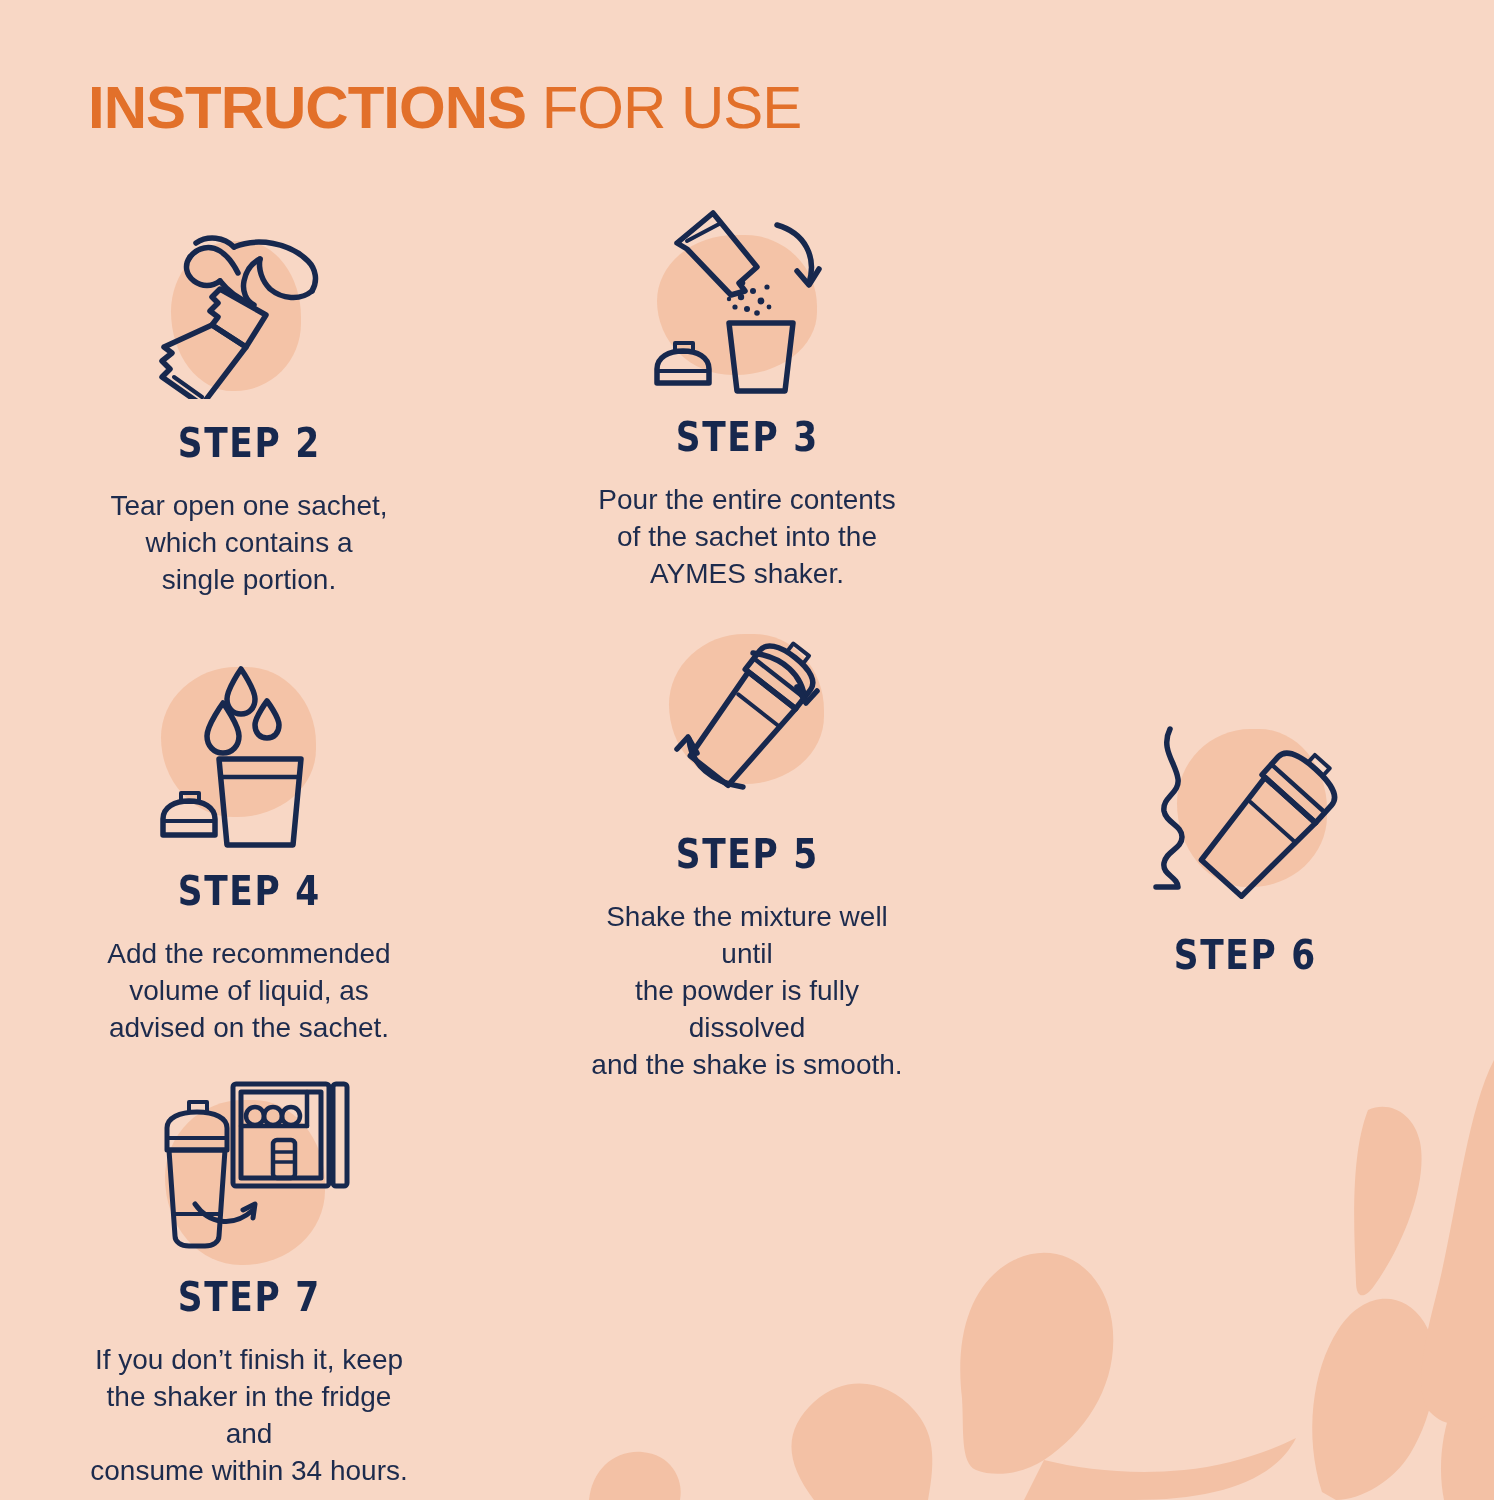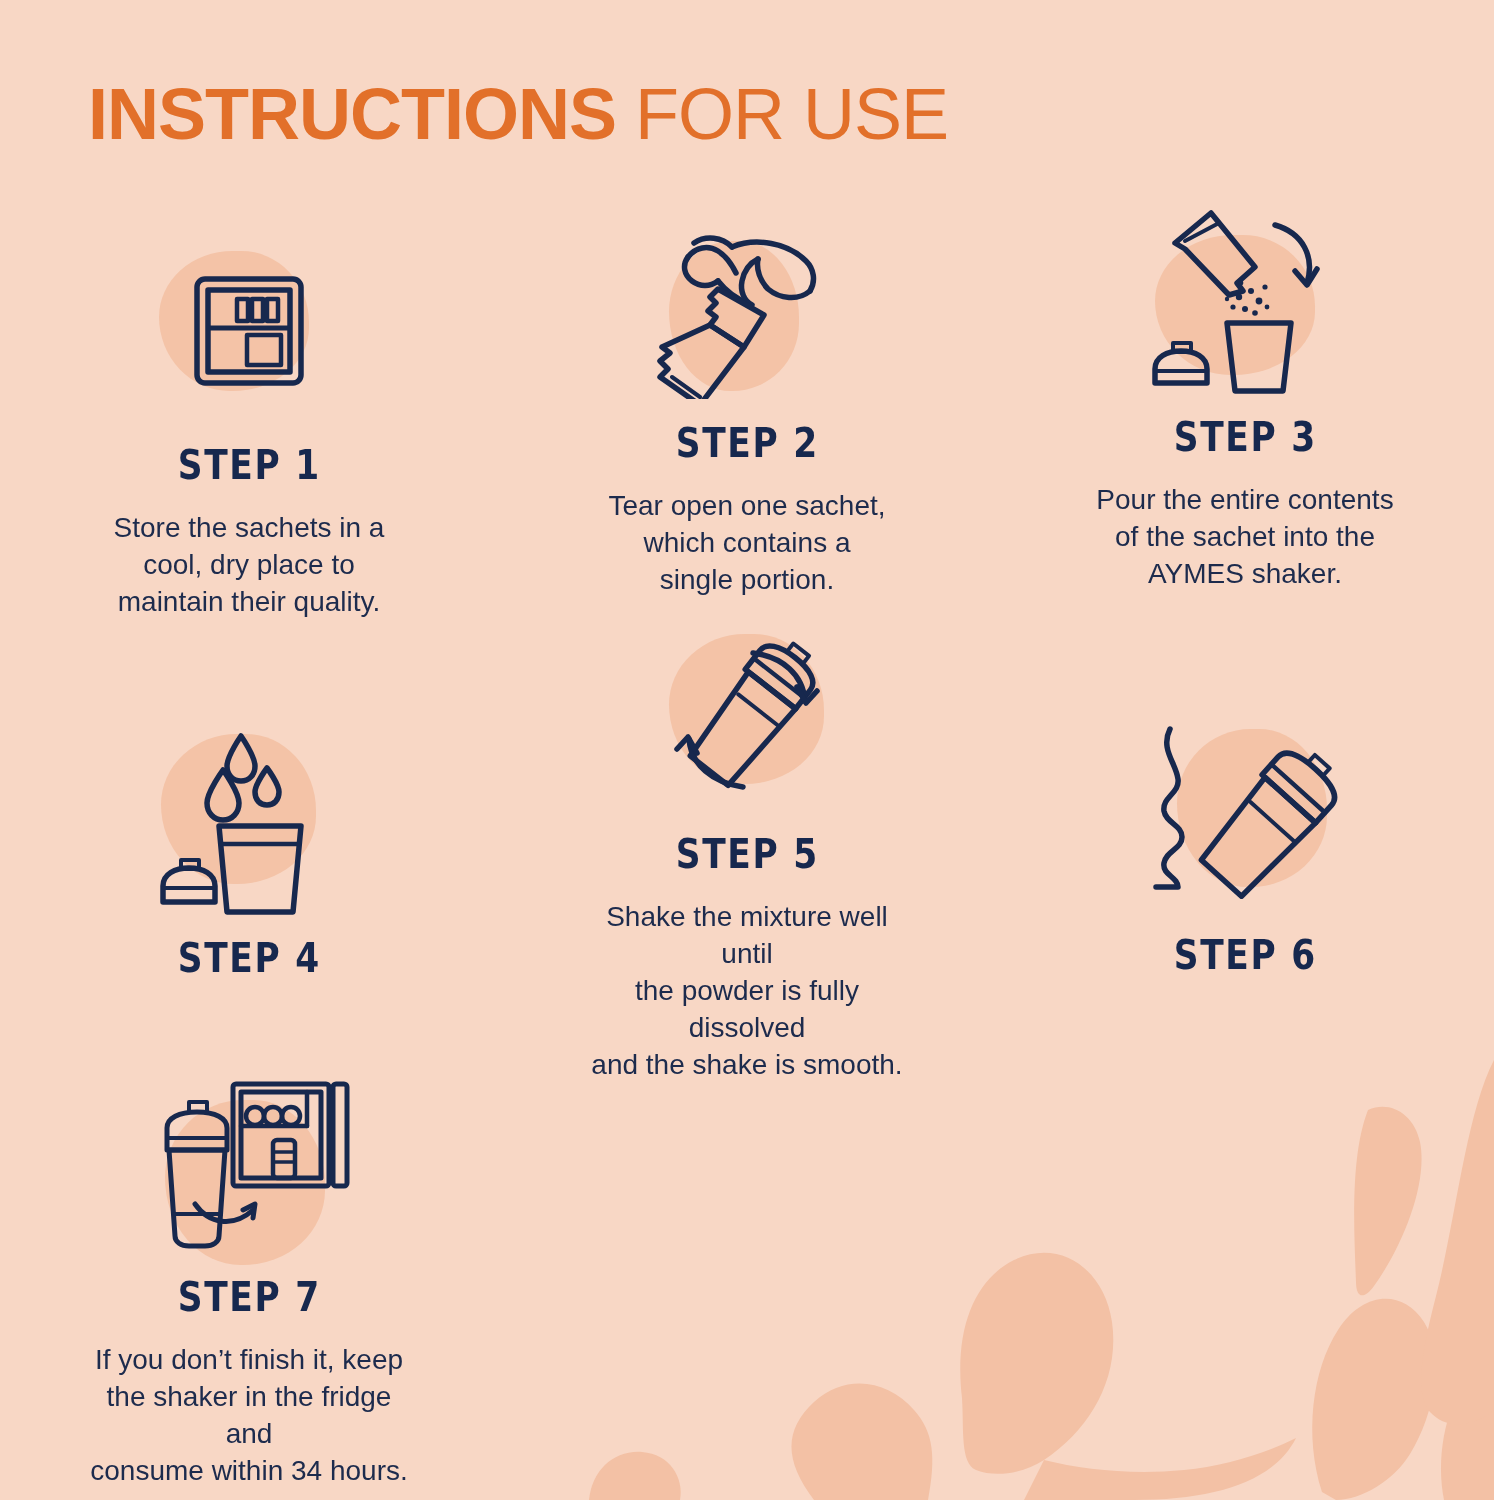--- a/index.html
+++ b/index.html
@@ -20,21 +20,21 @@
   }
 
   
   .title-wrap {
     position:absolute;
     left:88px; top:78px;
     white-space:nowrap;
   }
   .title-bold, .title-light {
     font-family:"Liberation Sans Narrow","Liberation Sans", sans-serif;
-    font-size:72px;
+    font-size:60px;
     line-height:1;
     letter-spacing:-1px;
     color:#e2702a;
     display:inline;
     transform:scaleX(0.92);
     transform-origin:left center;
   }
   .title-bold { font-weight:bold; }
   .title-light { font-weight:300; }
 
@@ -138,38 +138,20 @@
 </svg>
 
 <div class="title-wrap">
   <span class="title-bold">INSTRUCTIONS</span><span class="title-light"> FOR USE</span>
 </div>
 
 <div class="grid">
 
   <div class="row row-1">
 
-    <div class="step s1">
-      <div class="icon-area">
-        <div class="blob"></div>
-        <svg class="icon-svg" width="120" height="120" viewBox="0 0 120 120" fill="none" stroke="#17284e" stroke-width="5.5" stroke-linejoin="round">
-          <rect x="8" y="8" width="104" height="104" rx="8"></rect>
-          <rect x="19" y="19" width="82" height="82"></rect>
-          <line x1="19" y1="57" x2="101" y2="57" stroke-width="5"></line>
-          <rect x="48" y="28" width="11" height="22" stroke-width="4.5"></rect>
-          <rect x="63" y="28" width="11" height="22" stroke-width="4.5"></rect>
-          <rect x="78" y="28" width="11" height="22" stroke-width="4.5"></rect>
-          <rect x="58" y="64" width="34" height="30" stroke-width="4.5"></rect>
-        </svg>
-      </div>
-      <div class="step-label">STEP 1</div>
-      <div class="step-desc">Store the sachets in a
-cool, dry place to
-maintain their quality.</div>
-    </div>
 
     <div class="step s2">
       <div class="icon-area">
         <div class="blob"></div>
         <svg class="icon-svg" width="190" height="180" viewBox="0 0 190 180" fill="none" stroke="#17284e" stroke-width="5.5" stroke-linejoin="round" stroke-linecap="round">
 
           <path d="M36 38 C44 28 56 26 66 32 C74 37 80 46 84 54"></path>
           <path d="M36 38 C30 46 32 56 40 62 C48 68 58 68 66 62"></path>
           <path d="M42 24 C54 16 70 18 80 28"></path>
           <path d="M80 28 C104 18 136 24 154 42 C162 50 164 62 158 72"></path>
@@ -241,20 +223,23 @@
 
           <path d="M62 100 L144 100 L136 186 L70 186 Z"></path>
           <line x1="64" y1="118" x2="142" y2="118" stroke-width="4.5"></line>
 
           <path d="M6 160 C6 148 18 142 32 142 C46 142 58 148 58 160 L58 176 L6 176 Z"></path>
           <line x1="6" y1="162" x2="58" y2="162" stroke-width="4"></line>
           <rect x="24" y="134" width="18" height="9" stroke-width="4"></rect>
         </svg>
       </div>
       <div class="step-label">STEP 4</div>
+      <div class="step-desc">Add the recommended
+volume of liquid, as
+advised on the sachet.</div>
     </div>
 
     <div class="step s5">
       <div class="icon-area">
         <div class="blob"></div>
         <svg class="icon-svg" width="180" height="185" viewBox="0 0 180 185" fill="none" stroke="#17284e" stroke-width="5.5" stroke-linejoin="round" stroke-linecap="round">
 
           <g transform="rotate(38 90 92)">
             <path d="M62 54 L122 54 L116 156 L68 156 Z"></path>
             <path d="M58 30 C58 20 70 14 90 14 C110 14 122 20 122 30 L122 54 L58 54 Z"></path>

